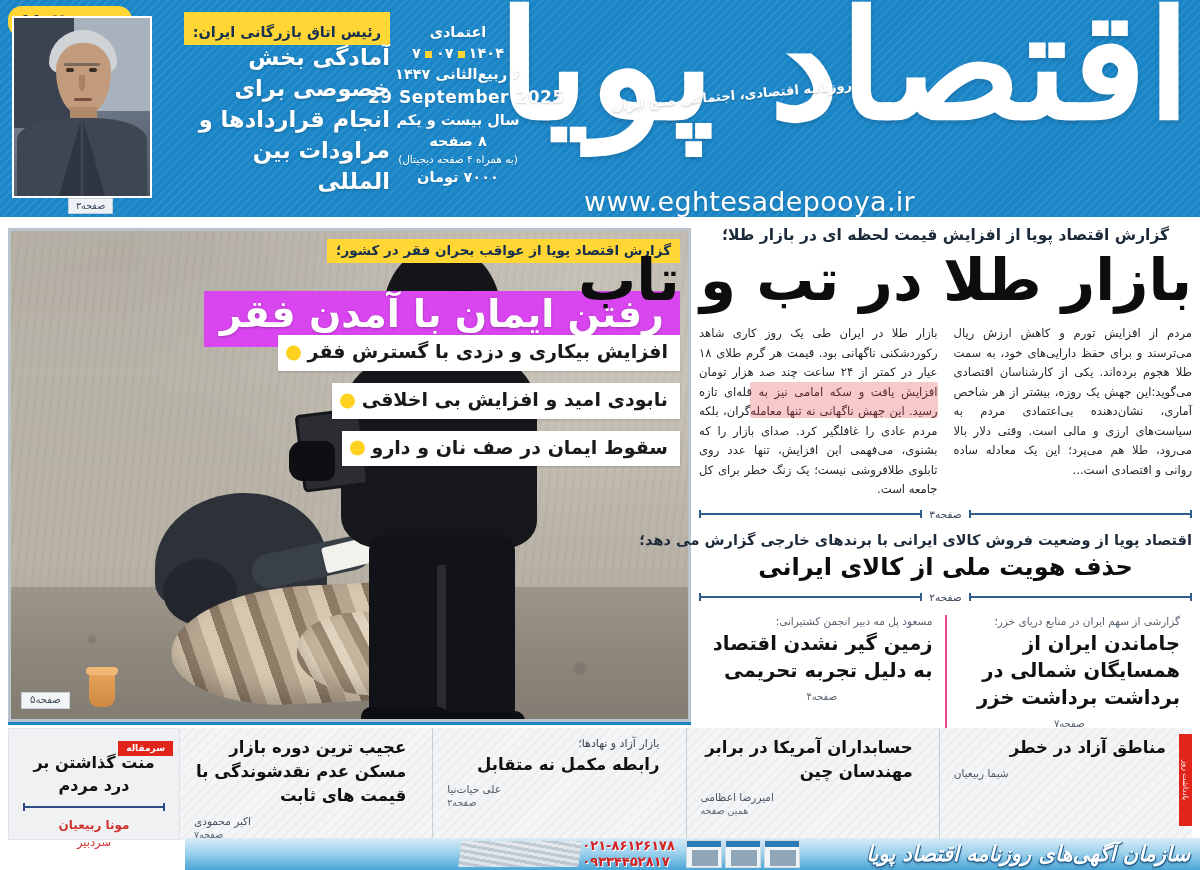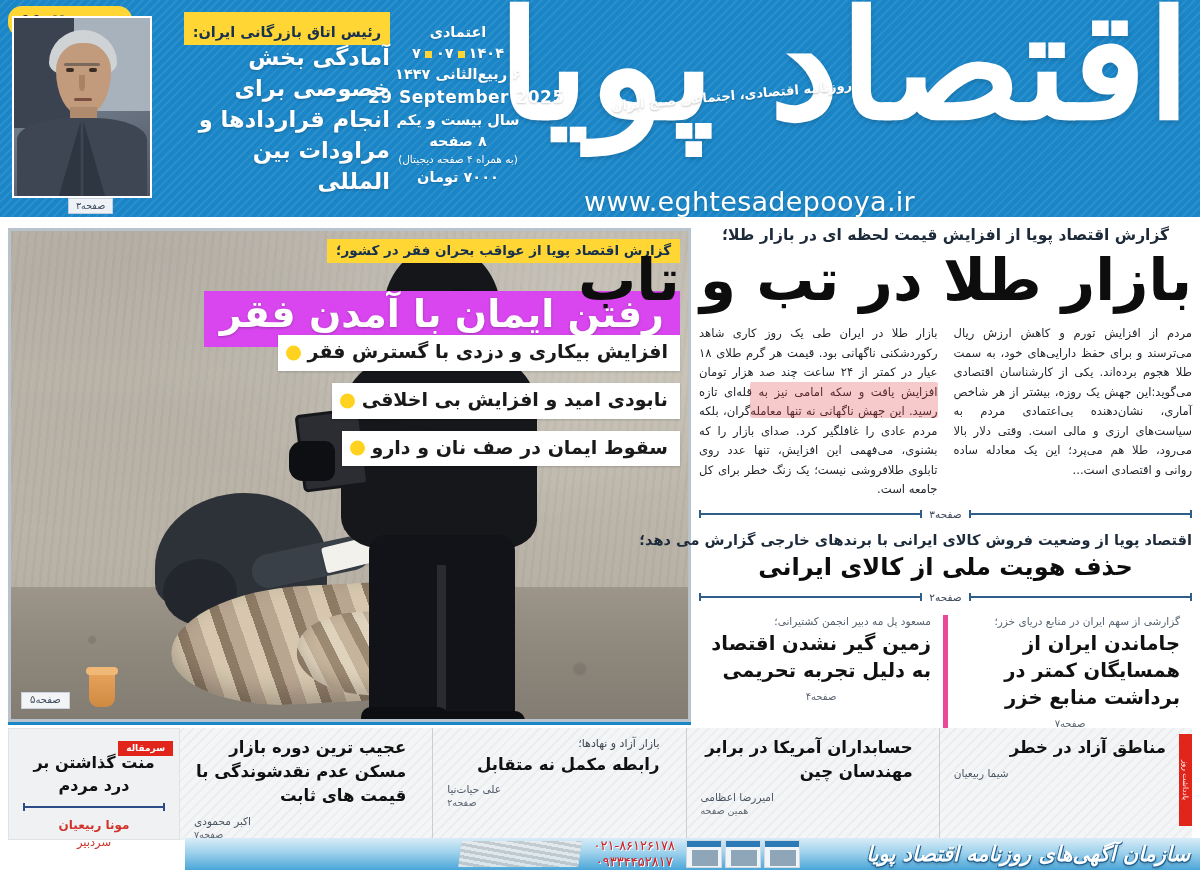--- a/index.html
+++ b/index.html
@@ -269,21 +269,21 @@
     text-align:center; font-size:14.5px; color:#1d2a3a; font-weight:600;
     margin-top:12px; white-space:nowrap;
   }
   .brand-head {
     text-align:center; font-size:24px; font-weight:bold; color:#0d0d0d;
     line-height:1.3; margin-top:4px; white-space:nowrap;
   }
 
   .two-briefs { display:flex; margin-top:12px; direction:rtl; }
   .brief { flex:1; padding:0 12px; position:relative; }
-  .brief + .brief { border-right:5px solid #ec4899; }
+  .brief + .brief { border-right:2px solid #ec4899; }
   .brief .bk { font-size:10.5px; color:#56616e; text-align:right; white-space:nowrap; }
   .brief .bh { font-size:19.5px; font-weight:bold; color:#111; line-height:1.38;
                margin-top:4px; text-align:right; }
   .brief .bp { font-size:10px; color:#5a6571; margin-top:6px; text-align:center; }
 
   .sep-rule { height:2px; background:#7aa0bf; margin-top:8px; position:relative; }
   .sep-rule::before, .sep-rule::after {
     content:""; position:absolute; top:-3px; width:2px; height:8px; background:#7aa0bf;
   }
   .sep-rule::before{left:0;} .sep-rule::after{right:0;}
@@ -339,22 +339,22 @@
     font-size:21px; font-weight:bold; color:#ffffff; white-space:nowrap;
     text-shadow: 1px 1px 0 #1b5f92, -1px 1px 0 #1b5f92, 0 2px 3px rgba(0,0,0,.3);
     font-style: italic;
   }
   .ad-mags { position:absolute; right:400px; top:2px; display:flex; gap:3px; }
   .ad-mag { width:36px; height:28px; background:#f2f5f7; border:1px solid #cfd9e1; position:relative; }
   .ad-mag .mhead { position:absolute; left:0; top:0; width:100%; height:6px; background:#2c7bb6; }
   .ad-mag .mpic { position:absolute; left:5px; top:9px; width:26px; height:16px; background:#8fa5b8; }
   .ad-phone {
     position:absolute; right:525px; top:50%; transform:translateY(-50%);
-    color:#d42020; font-size:13px; font-weight:normal; line-height:1.22;
-    text-align:center; direction:ltr;
+    color:#d42020; font-size:13px; font-weight:bold; line-height:1.22;
+    text-align:left; direction:ltr;
     text-shadow: 1px 1px 0 #fff;
   }
   .ad-papers { position:absolute; right:620px; top:3px; width:120px; height:26px;
     background: repeating-linear-gradient(10deg,#e7eaec 0 3px,#c3c9ce 3px 6px);
     transform: skewX(-8deg); opacity:.9; }
 
   .photo-sep {
     position:absolute; left:8px; top:722px; width:683px; height:3px; background:#1a86c8;
   }
 </style>
@@ -481,21 +481,21 @@
 
     <div class="pageref-rule">
       <span class="line"></span>
       <span class="lbl">صفحه۲</span>
       <span class="line"></span>
     </div>
 
     <div class="two-briefs">
       <article class="brief">
         <div class="bk">گزارشی از سهم ایران در منابع دریای خزر؛</div>
-        <div class="bh">جاماندن ایران از همسایگان کمتر در برداشت منابع خزر</div>
+        <div class="bh">جاماندن ایران از همسایگان شمالی در برداشت برداشت خزر</div>
         <div class="bp">صفحه۷</div>
       </article>
       <article class="brief">
         <div class="bk">مسعود پل مه دبیر انجمن کشتیرانی؛</div>
         <div class="bh">زمین گیر نشدن اقتصاد به دلیل تجربه تحریمی</div>
         <div class="bp">صفحه۴</div>
       </article>
     </div>
 
     <div class="sep-rule"></div>

